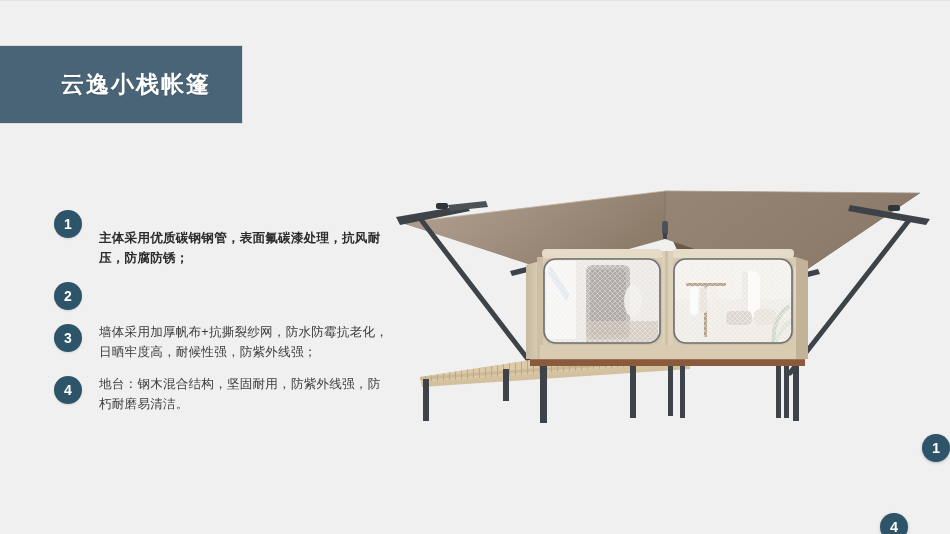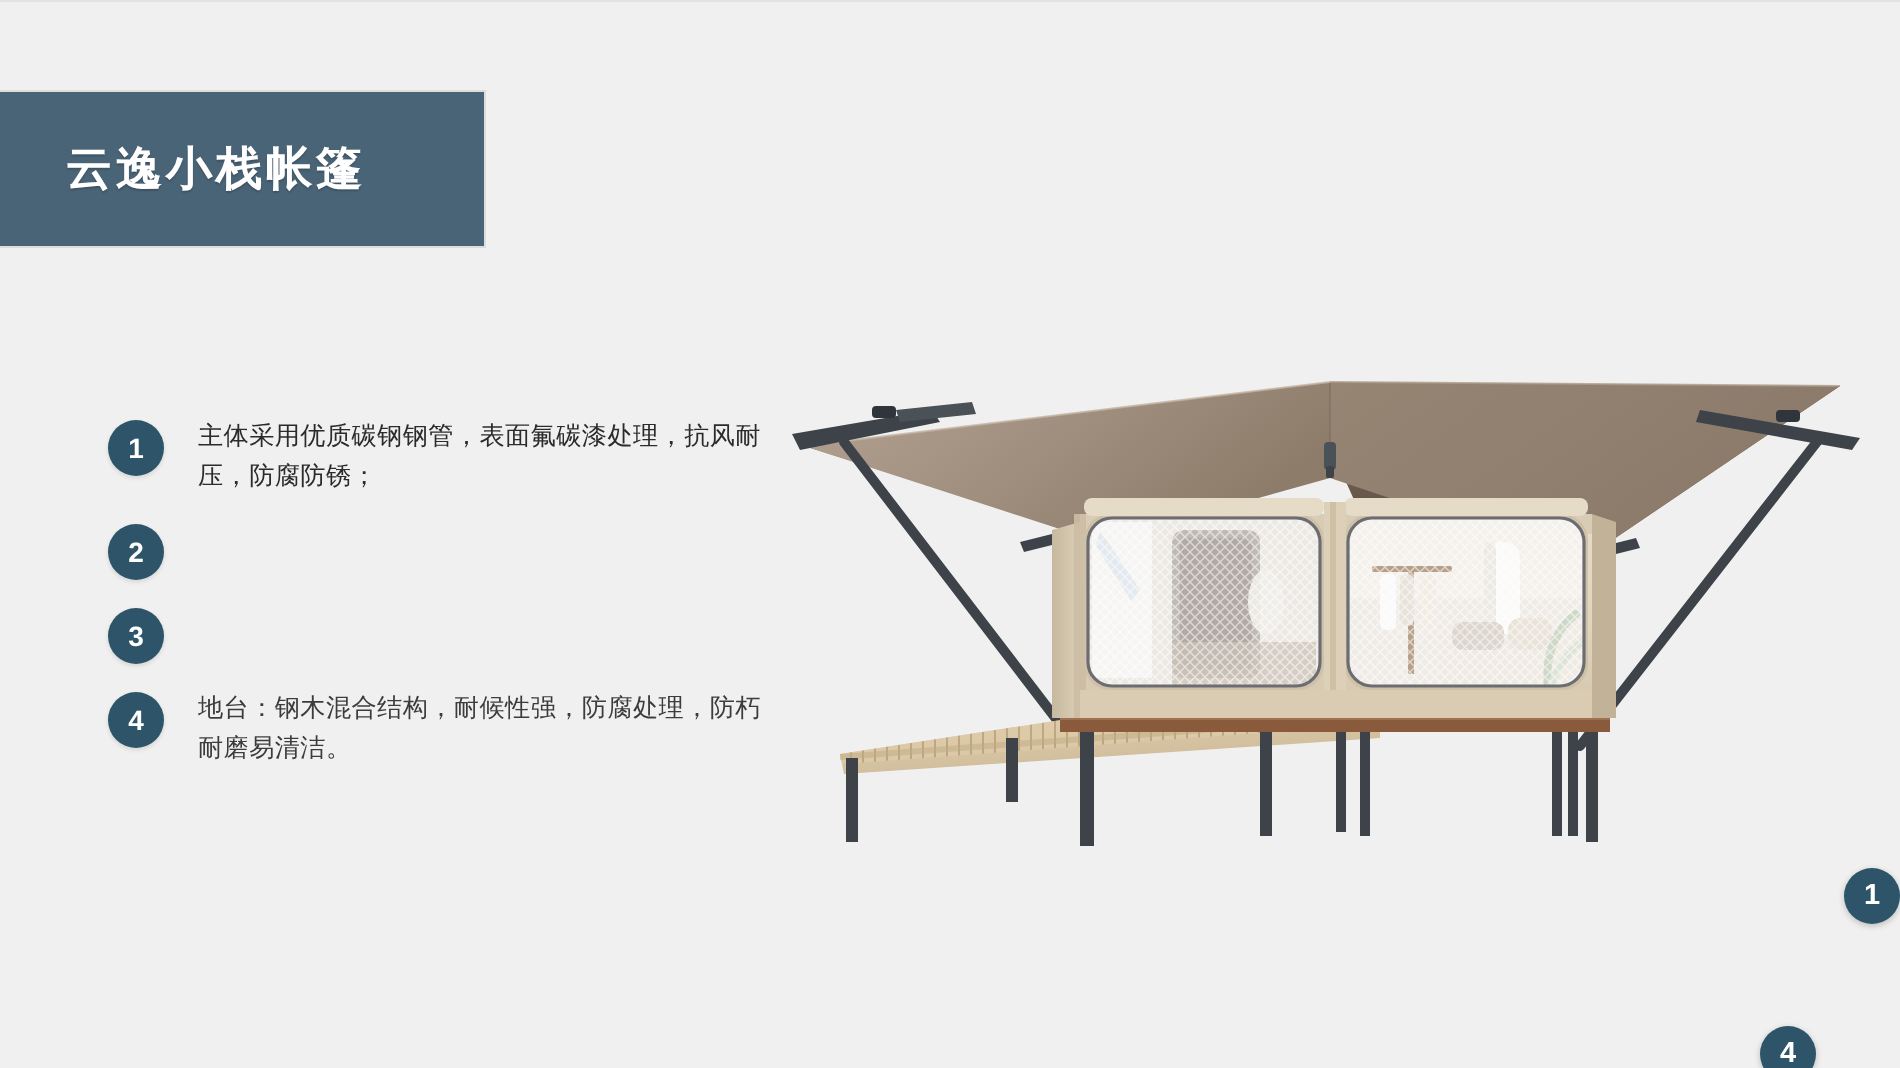--- a/index.html
+++ b/index.html
@@ -21,21 +21,21 @@
 
   
   .title-banner{
     position:absolute;
     left:0;top:44px;
     width:243px;height:79px;
     background:#4a6477;
     border:1px solid #dcdcdc;
     border-left:none;
     box-sizing:border-box;
-    display:flex;align-items:center;
+    display:flex;align-items:center;padding-left:28px;
   }
   .title-text{
     color:#ffffff;
     font-size:23px;
     font-weight:bold;
     letter-spacing:2px;
     margin-left:33px;
     white-space:nowrap;
     text-shadow:0 1px 1px rgba(0,0,0,.18);
   }
@@ -63,21 +63,21 @@
     margin-top:1px;
     box-shadow:0 1px 2px rgba(0,0,0,.12);
   }
   .feature-text{
     margin-left:17px;
     font-size:12.6px;
     line-height:19.5px;
     color:#3c3c3c;
     letter-spacing:.2px;
   }
-  .feature-text.bold{font-weight:normal;color:#2b2b2b;}
+  .feature-text.bold{font-weight:bold;color:#2b2b2b;margin-top:20px;}
 
   
   .illustration{
     position:absolute;
     left:390px;top:160px;
     width:560px;height:290px;
   }
   .illustration svg{display:block;}
 
   .img-badge{
@@ -109,25 +109,26 @@
       <div class="badge">1</div>
       <div class="feature-text bold">主体采用优质碳钢钢管，表面氟碳漆处理，抗风耐压，防腐防锈；</div>
     </div>
 
     <div class="feature-item">
       <div class="badge">2</div>
     </div>
 
     <div class="feature-item">
       <div class="badge">3</div>
+      <div class="feature-text">墙体采用加厚帆布+抗撕裂纱网，防水防霉抗老化，日晒牢度高，耐候性强，防紫外线强；</div>
     </div>
 
     <div class="feature-item">
       <div class="badge">4</div>
-      <div class="feature-text">地台：钢木混合结构，耐候性强，防腐处理，防朽耐磨易清洁。</div>
+      <div class="feature-text">地台：钢木混合结构，坚固耐用，防紫外线强，防朽耐磨易清洁。</div>
     </div>
 
   </div>
 
   <div class="illustration">
     <svg width="560" height="290" viewBox="0 0 560 290" xmlns="http://www.w3.org/2000/svg">
       <defs>
         <linearGradient id="gRoofL" x1="0" y1="0" x2="1" y2="0.4">
           <stop offset="0" stop-color="#b4a393"></stop>
           <stop offset="1" stop-color="#8e7c6b"></stop>

